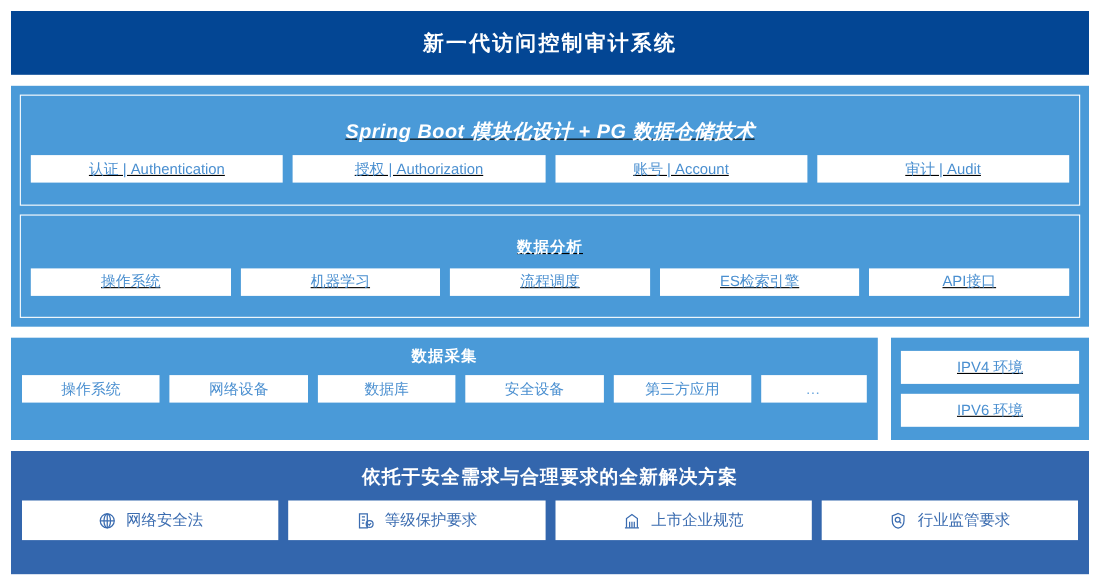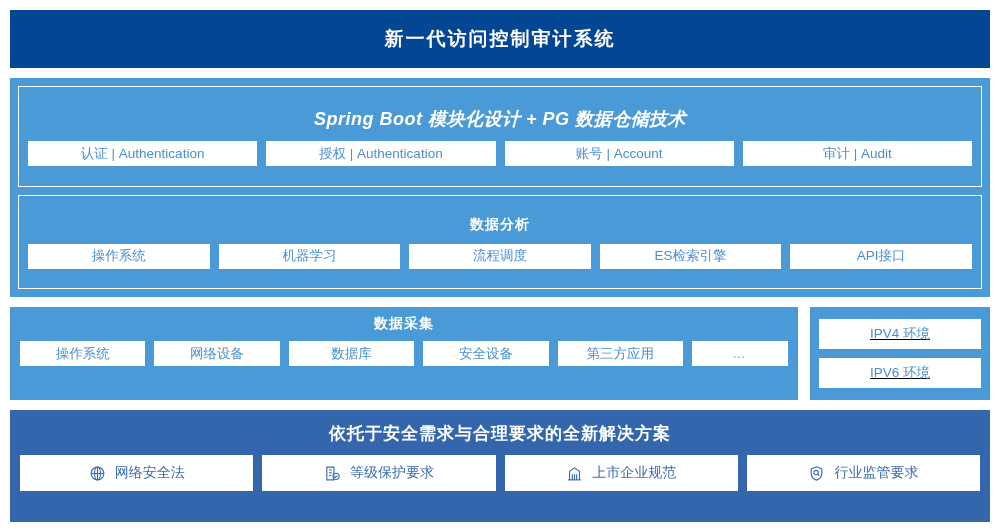--- a/index.html
+++ b/index.html
@@ -56,20 +56,21 @@
   }
   .inner-panel {
     border: 1.5px solid #ffffff;
     box-sizing: border-box;
     flex: 1 1 auto;
     display: flex;
     flex-direction: column;
     align-items: stretch;
     justify-content: center;
     padding: 6px 9px 10px 9px;
+    text-decoration: underline;
   }
   .panel-heading {
     color: #ffffff;
     text-align: center;
     font-size: 14px;
     font-weight: bold;
     padding: 5px 0 10px 0;
     letter-spacing: 1px;
   }
   .panel-heading.italic {
@@ -186,21 +187,21 @@
   <div class="title-bar">
     <span class="title-text">新一代访问控制审计系统</span>
   </div>
 
   <div class="section platform-section">
 
     <div class="inner-panel">
       <div class="panel-heading italic">Spring Boot 模块化设计 + PG 数据仓储技术</div>
       <div class="chip-row">
         <div class="chip">认证 | Authentication</div>
-        <div class="chip">授权 | Authentication</div>
+        <div class="chip">授权 | Authorization</div>
         <div class="chip">账号 | Account</div>
         <div class="chip">审计 | Audit</div>
       </div>
     </div>
 
     <div class="inner-panel">
       <div class="panel-heading">数据分析</div>
       <div class="chip-row">
         <div class="chip">操作系统</div>
         <div class="chip">机器学习</div>

